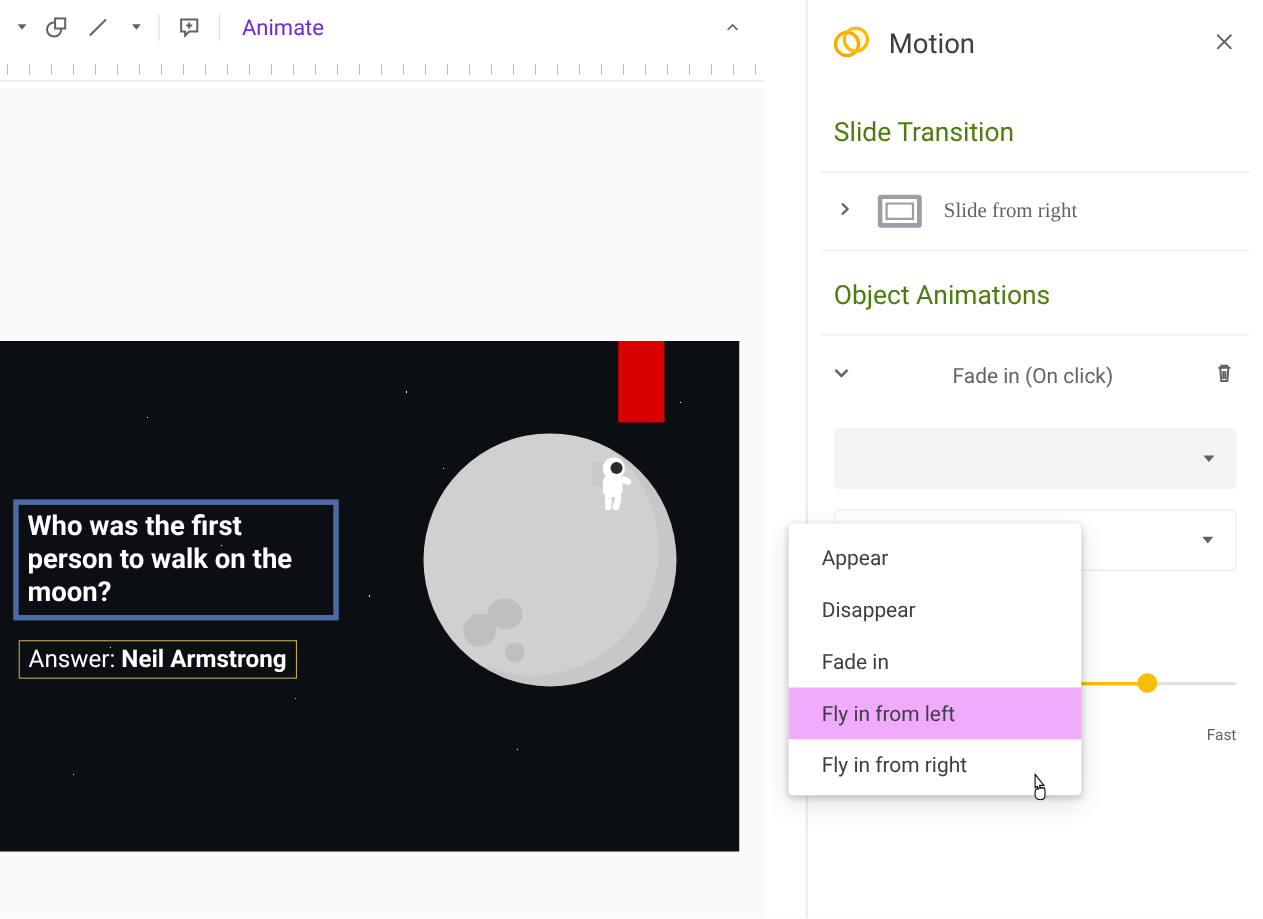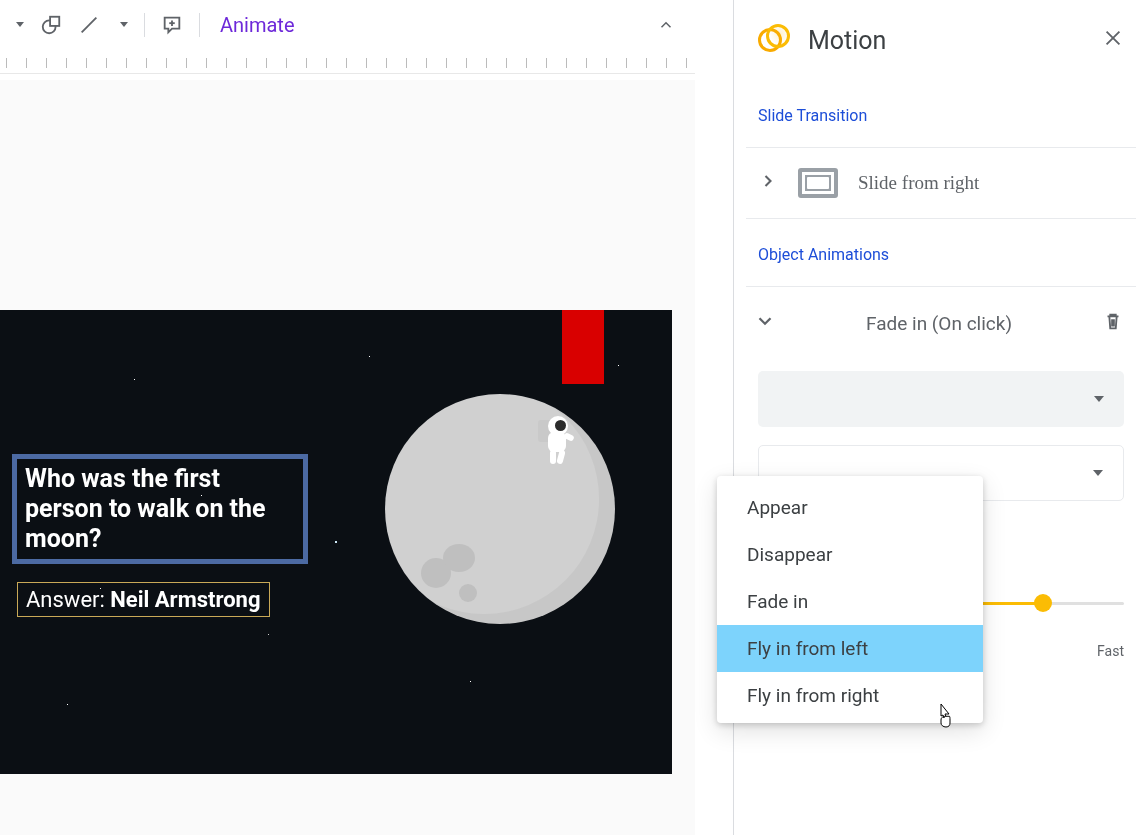--- a/index.html
+++ b/index.html
@@ -134,21 +134,21 @@
   }
   .motion-icon .ring{
     position:absolute; border:3px solid #f9ab00; border-radius:50%;
     width:24px;height:24px; top:4px; left:0;
   }
   .motion-icon .ring2{
     position:absolute; border:3px solid #fbbc04; border-radius:50%;
     width:24px;height:24px; top:0; left:8px;
     background:radial-gradient(circle at 60% 40%, rgba(251,188,4,0.2), transparent 70%);
   }
-  .section-title { font-size:16px; color:#1d4ed8; padding:26px 24px 22px; }
+  .section-title { font-size:24px; color:#4d7c0f; padding:26px 24px 22px; }
   .hr { height:1px; background:#e8eaed; margin:0 12px;}
   .transition-row {
     display:flex; align-items:center; gap:20px; padding:20px 24px;
     cursor:pointer;
     font-family:Liberation Serif, serif;
   }
   .transition-row .chev { color:#5f6368; }
   .transition-row .shape {
     width:40px;height:30px;border:4px solid #9aa0a6;border-radius:4px;background:#9aa0a6; box-shadow: inset 0 0 0 3px #fff;
   }
@@ -198,21 +198,21 @@
     background:#fff;
     border-radius:4px;
     box-shadow:0 2px 6px rgba(0,0,0,0.18), 0 8px 24px rgba(0,0,0,0.12);
     padding:8px 0 4px;
     z-index:50;
   }
   .dropdown .item{
     padding:12px 30px; font-size:19px; color:#3c4043; cursor:pointer;
     display:flex; align-items:center;
   }
-  .dropdown .item.hover{ background:#7dd3fc;}
+  .dropdown .item.hover{ background:#f0abfc;}
   .cursor {
     position:absolute; top:702px; left:935px; z-index:60;
     width:20px;height:24px;
   }
   .cursor svg{display:block;}
 </style>
 </head>
 <body>
 
 <div class="toolbar">

